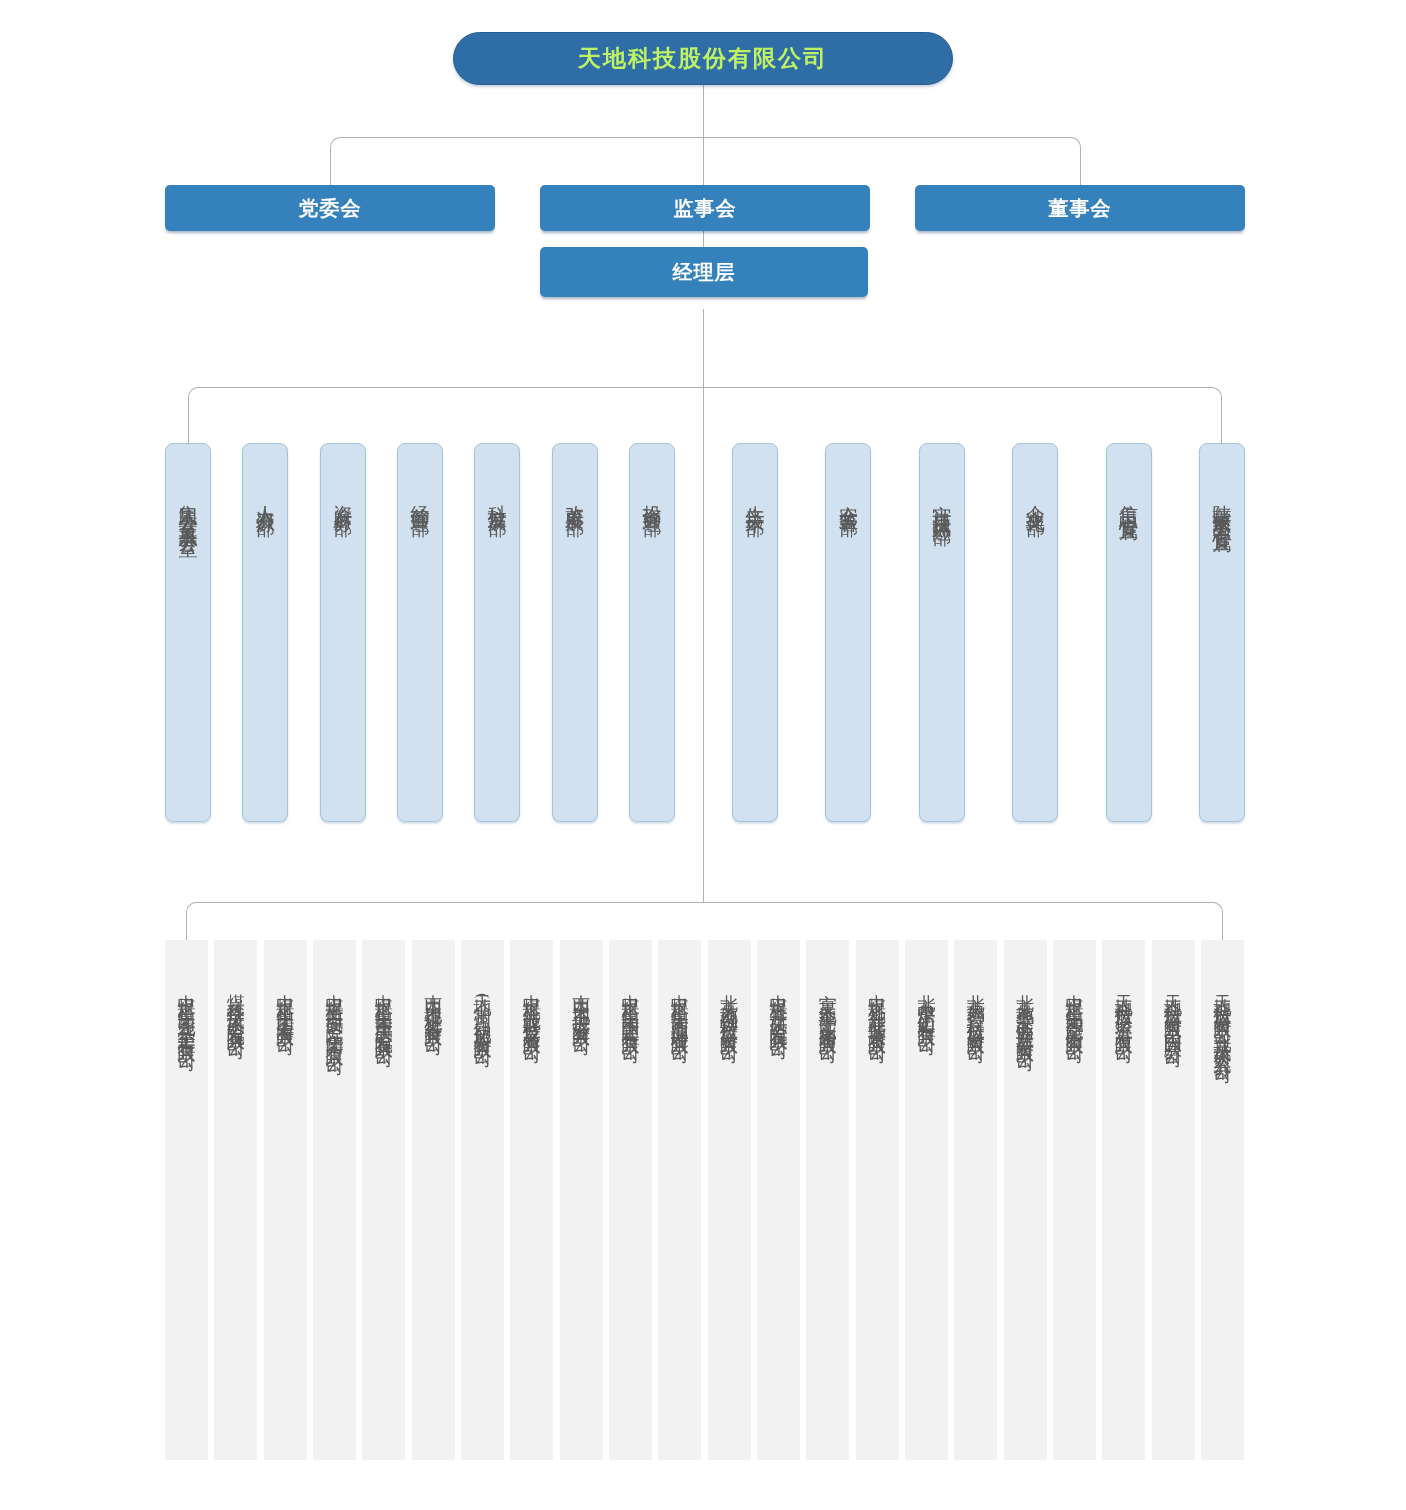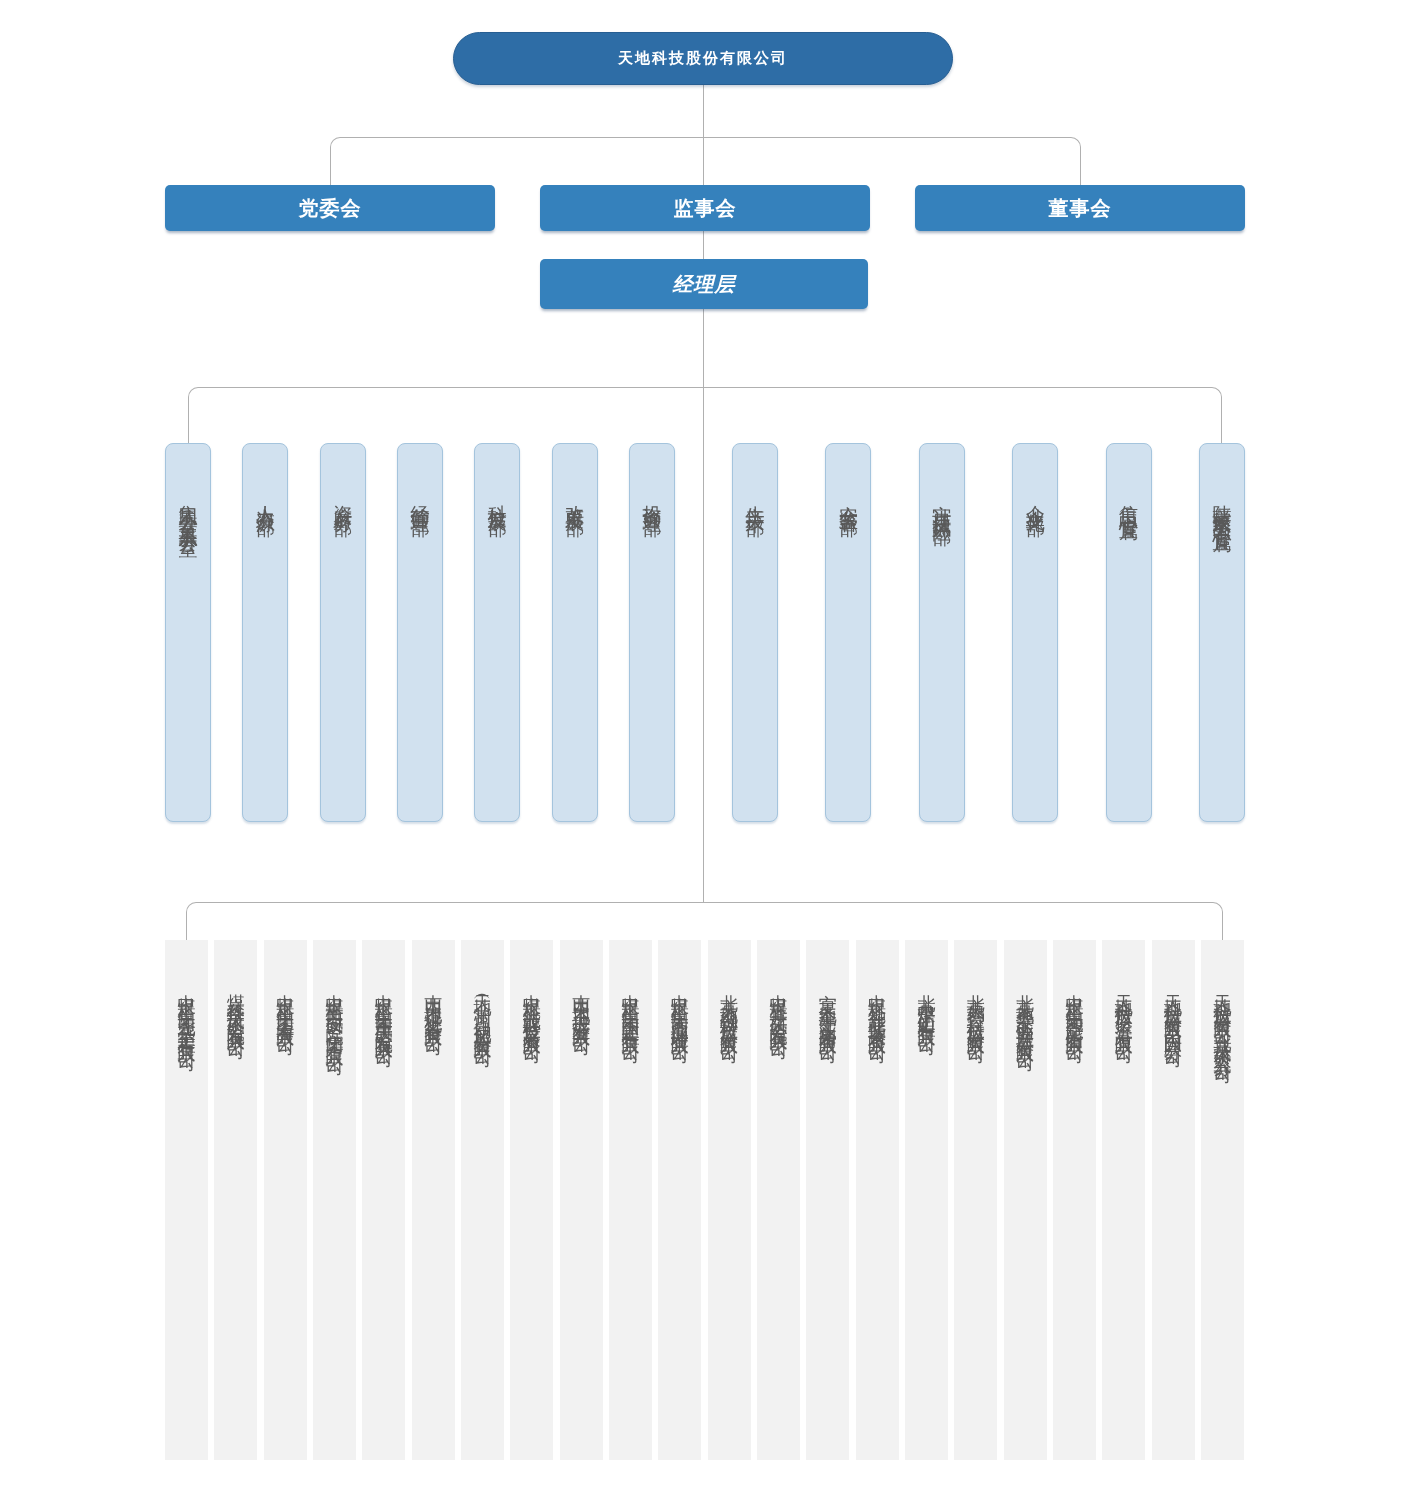--- a/index.html
+++ b/index.html
@@ -27,42 +27,42 @@
     left:453px; top:32px;
     width:500px; height:53px;
     background:var(--root-fill);
     border:1px solid #275e92;
     border-radius:28px;
     box-sizing:border-box;
     display:flex; align-items:center; justify-content:center;
     box-shadow:0 2px 3px rgba(40,70,110,.25);
   }
   .root-box span{
-    color:#ffffff; font-size:15px; font-weight:bold; letter-spacing:2px;
+    color:#bef264; font-size:23px; font-weight:bold; letter-spacing:2px;
   }
 
   
   .gov-row{
     position:absolute;
     left:165px; top:185px;
     width:1080px; height:46px;
     display:flex; justify-content:space-between;
   }
   .blue-box{
     background:var(--level2-fill);
     border-radius:5px;
     display:flex; align-items:center; justify-content:center;
     box-shadow:0 3px 3px -1px rgba(40,70,110,.4);
   }
   .gov-row .blue-box{width:330px; height:46px;}
   .blue-box span{color:#ffffff; font-size:20px; font-weight:bold; letter-spacing:1px;}
   .management{
     position:absolute;
-    left:540px; top:259px;
-    width:328px; height:50px;font-style:italic;
+    left:540px; top:247px;
+    width:328px; height:50px;
   }
 
   
   .vline{position:absolute; width:1px; background:var(--line);}
   .v-root{left:703px; top:85px; height:100px;}
   .v-board-mgmt{left:703px; top:231px; height:28px;}
   .v-mgmt-bottom{left:703px; top:309px; height:594px;}
   .bracket{
     position:absolute;
     border:1px solid var(--line);

